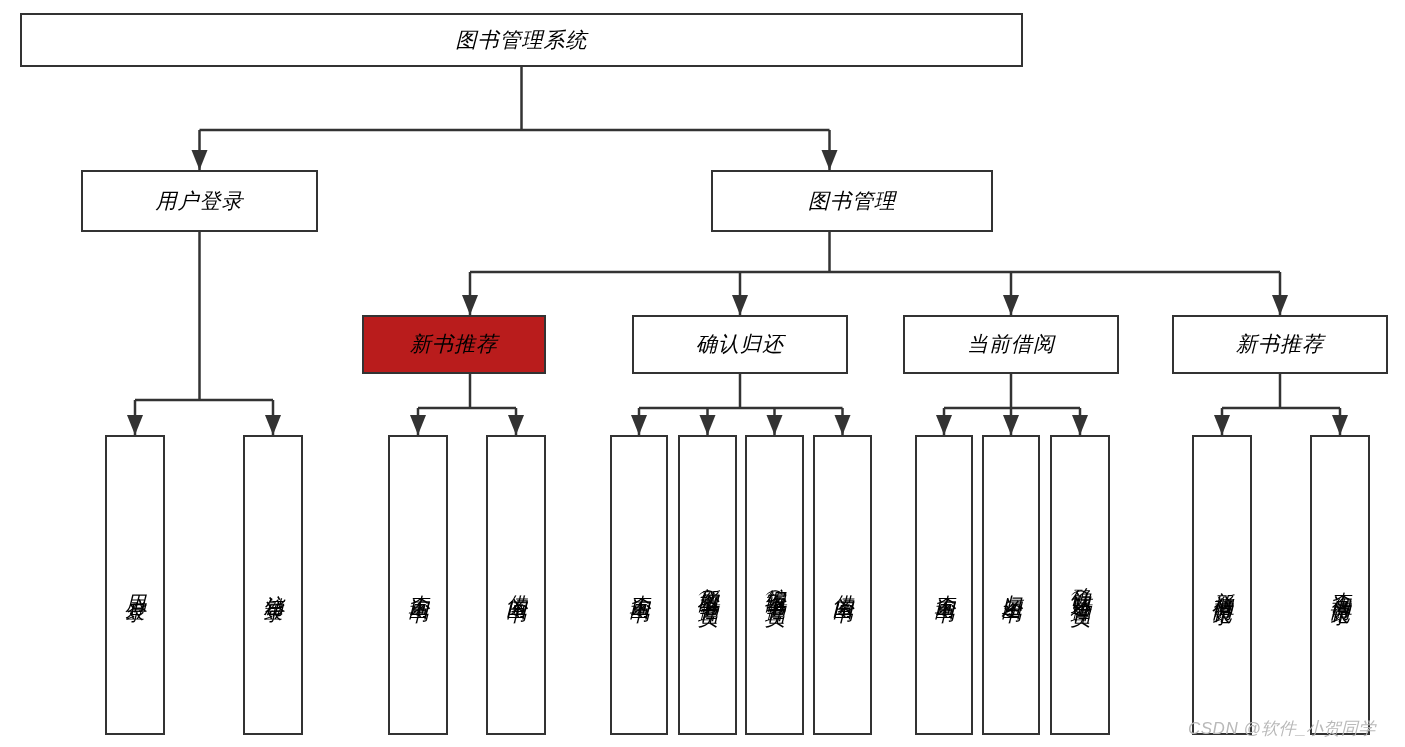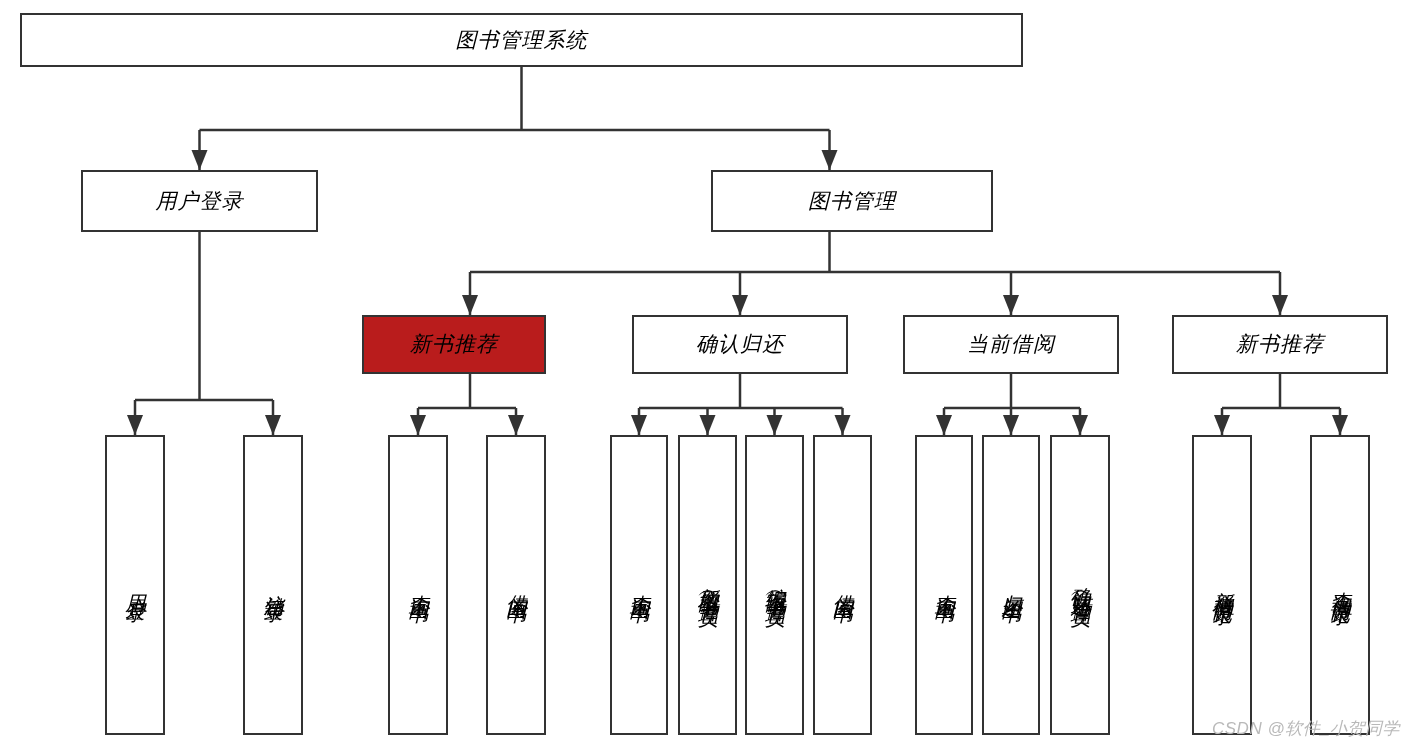--- a/index.html
+++ b/index.html
@@ -176,14 +176,14 @@
       <div class="node v" style="left: 1050px; top: 435px; width: 60px; height: 300px; border-color: rgb(51, 51, 51); background: rgb(255, 255, 255); color: rgb(0, 0, 0);">
         <span class="label">确认归还（管理员）</span>
       </div>
       <div class="node v" style="left: 1192px; top: 435px; width: 60px; height: 300px; border-color: rgb(51, 51, 51); background: rgb(255, 255, 255); color: rgb(0, 0, 0);">
         <span class="label">新增借阅记录</span>
       </div>
       <div class="node v" style="left: 1310px; top: 435px; width: 60px; height: 300px; border-color: rgb(51, 51, 51); background: rgb(255, 255, 255); color: rgb(0, 0, 0);">
         <span class="label">查询借阅记录</span>
       </div>
     </div>
-  <div class="watermark" style="left: 1188px; top: 717px; margin-left: 24px;">CSDN @软件_小贺同学</div>
+  <div class="watermark" style="left: 1188px; top: 717px;">CSDN @软件_小贺同学</div>
 </div>
 
 </body></html>

